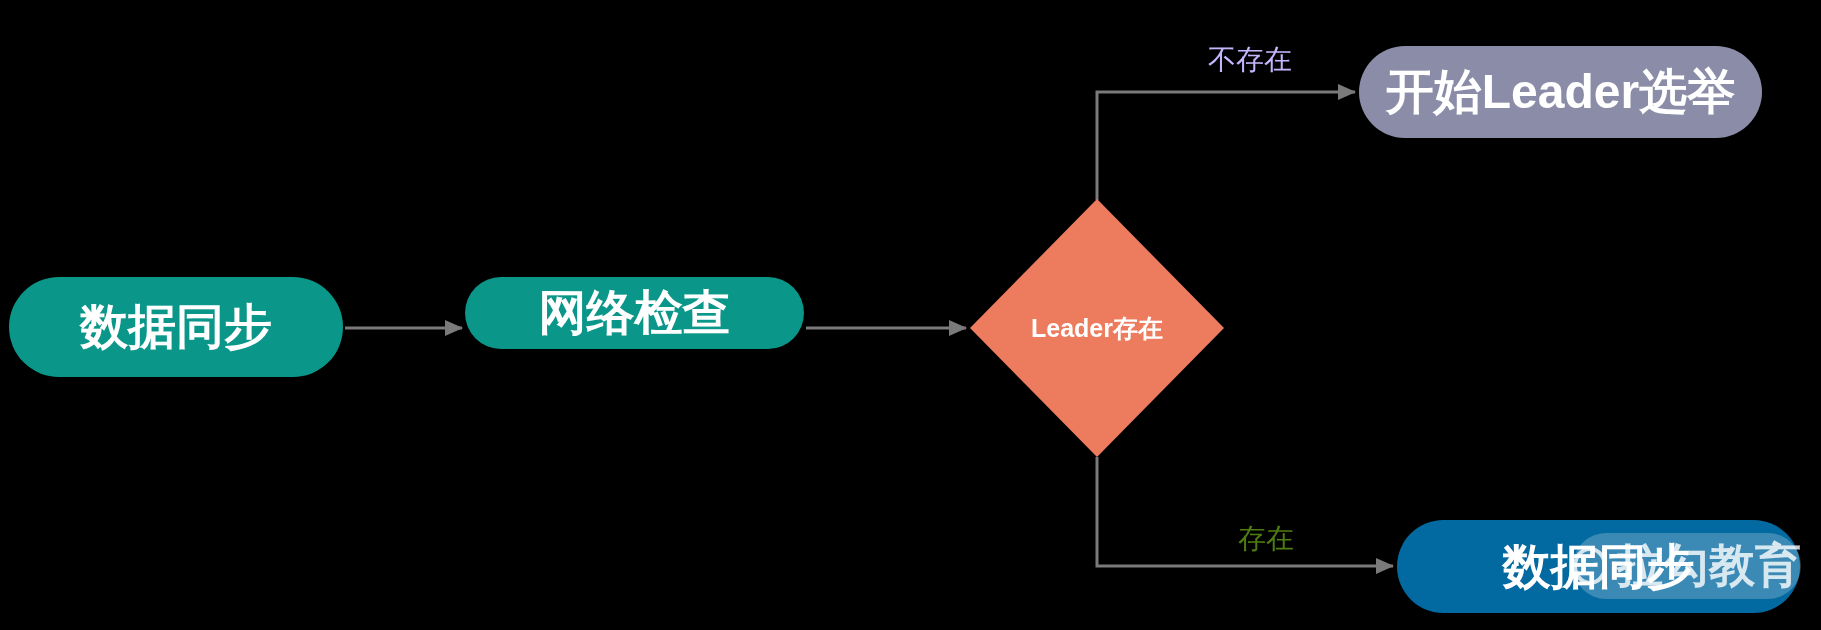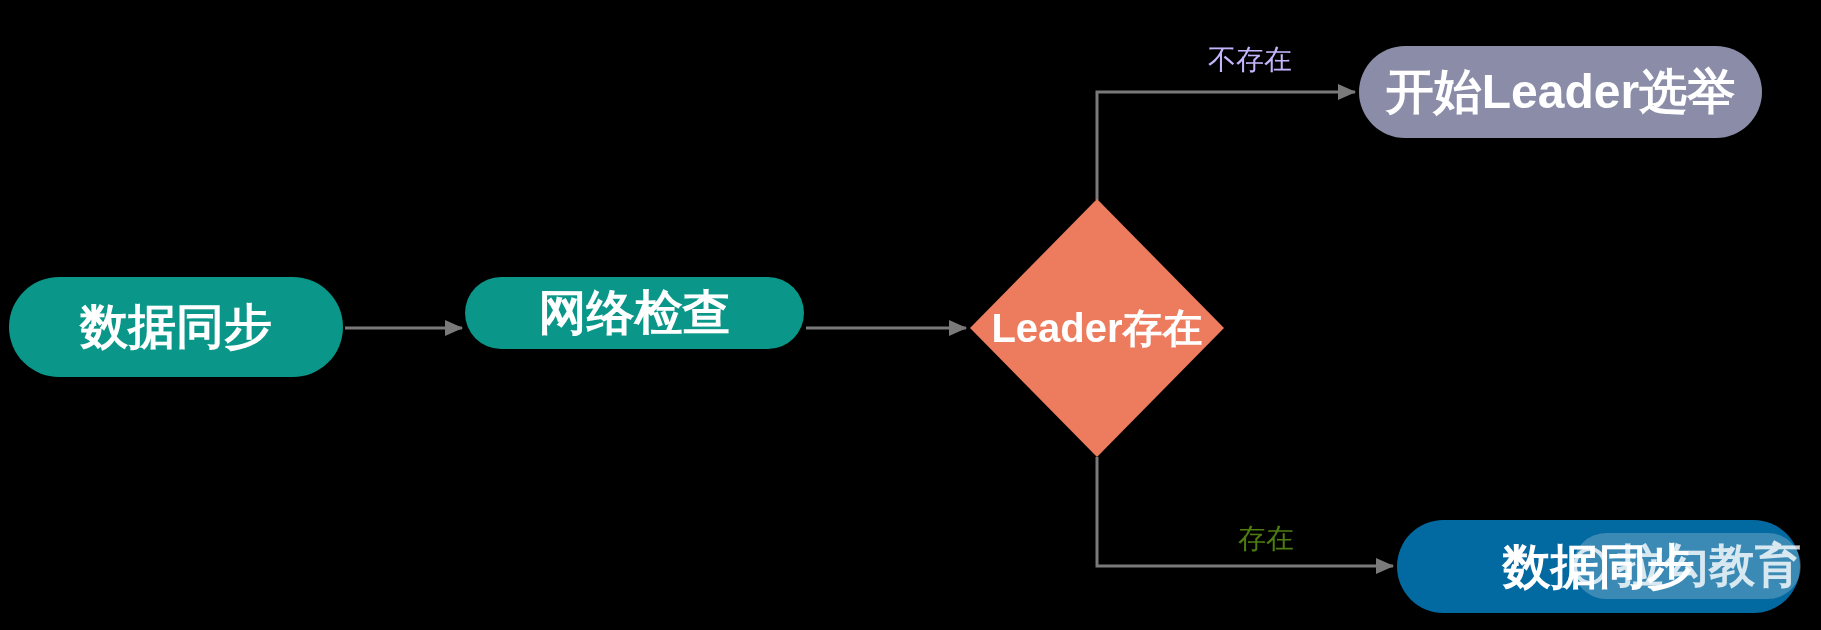--- a/index.html
+++ b/index.html
@@ -30,21 +30,21 @@
     align-items: center;
     justify-content: center;
     color: #fff;
     font-weight: bold;
     text-align: center;
     box-sizing: border-box;
   }
   .pill { border-radius: 999px; font-size: 48px; }
   .diamond {
     clip-path: polygon(50% 0%, 100% 50%, 50% 100%, 0% 50%);
-    font-size: 40px;
+    font-size: 25px;
   }
   .edge-label {
     position: absolute;
     font-size: 28px;
     font-weight: 500;
     text-align: center;
   }
   .watermark {
     position: absolute;
     left: 1573px;

